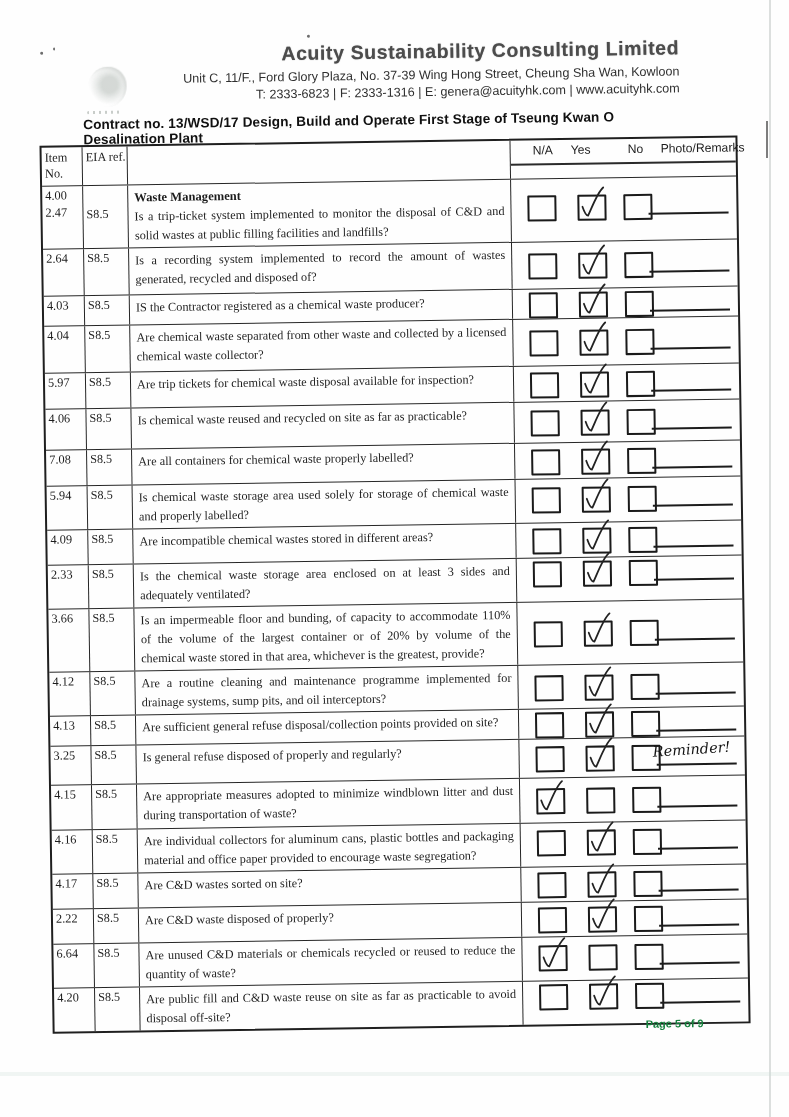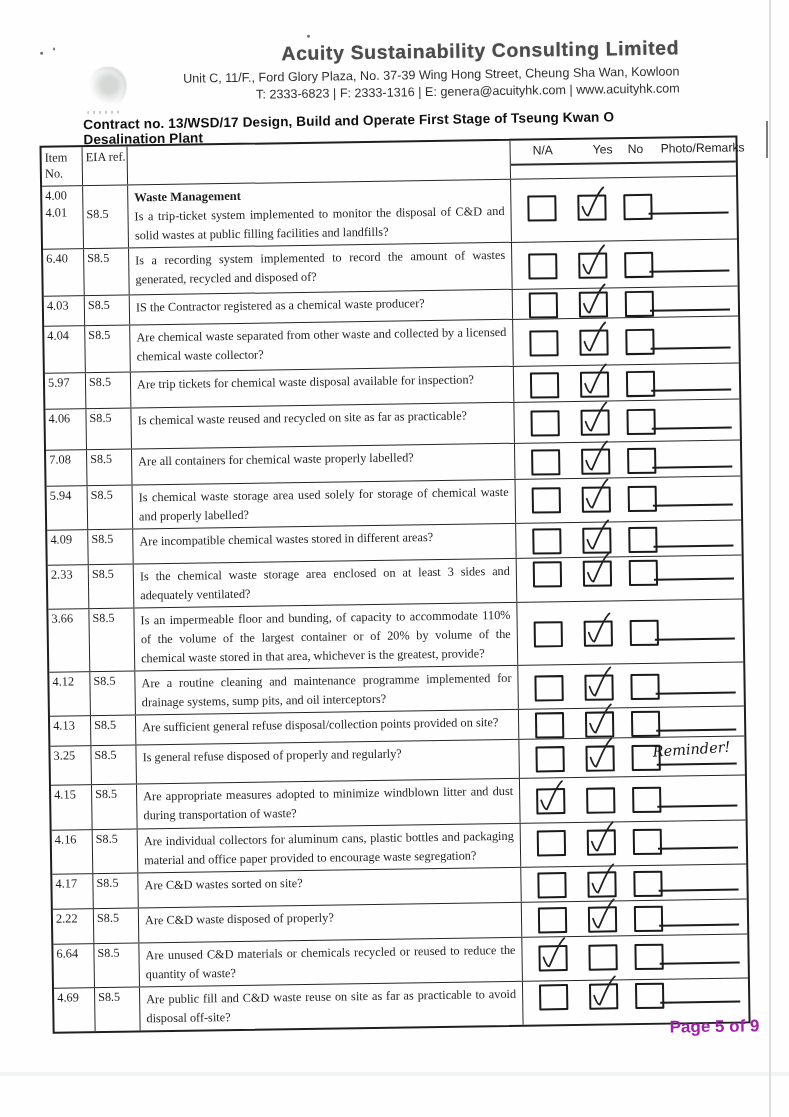--- a/index.html
+++ b/index.html
@@ -38,31 +38,31 @@
   .c-q{width:370px;flex:0 0 370px;border-right:1.6px solid #262626;padding:3px 6px 2px 6px;
        font-size:12.3px;line-height:19px;text-align:justify;}
   .c-q .sec{font-weight:bold;font-size:12.6px;text-align:left;}
   .c-checks{flex:1;position:relative;}
 
   .hdr-row{height:38px;}
   .hdr-item{font-size:12.4px;line-height:16px;padding-top:2px;font-family:"Liberation Serif",serif;}
   .checks-head{position:relative;font-family:"Liberation Sans",sans-serif;}
   .checks-head::after{content:"";position:absolute;left:0;right:0;top:23px;height:1.5px;background:#2a2a2a;}
   .checks-head span{position:absolute;top:3px;font-size:12.2px;color:#1c1c1c;}
-  .lbl-na{left:22px;} .lbl-yes{left:82px;} .lbl-no{left:117px;} .lbl-rem{left:150px;}
+  .lbl-na{left:22px;} .lbl-yes{left:60px;} .lbl-no{left:117px;} .lbl-rem{left:150px;}
   .cb{position:absolute;width:25px;height:22px;border:2px solid #1a1a1a;border-radius:1px;}
   .cb.na{left:16px;} .cb.yes{left:66px;} .cb.no{left:112px;}
   .cb svg{position:absolute;left:-2px;top:-13px;overflow:visible;pointer-events:none;}
   .remline{position:absolute;right:8px;width:80px;height:1.6px;background:#1c1c1c;}
   .handw{position:absolute;right:10px;width:86px;text-align:center;
          font-family:"DejaVu Serif",serif;font-style:italic;font-size:14.5px;color:#141414;
          transform:rotate(-3deg);white-space:nowrap;}
 
   
-  .pageno{position:absolute;left:661px;top:1021px;font-size:17px;font-weight:bold;color:#a21caf;}
+  .pageno{position:absolute;left:637px;top:1021px;font-size:11px;font-weight:bold;color:#15803d;}
   .edge-r{position:absolute;left:769px;top:0;width:2px;height:1117px;background:#d8dcda;opacity:.9;}
   .edge-band{position:absolute;left:0;top:1072px;width:789px;height:4px;background:rgba(205,224,214,.28);}
   .penmark{position:absolute;left:766px;top:121px;width:2px;height:37px;background:#5c5c5c;opacity:.8;}
 </style>
 </head>
 <body>
 
 <div class="sheet">
   <div class="tilt">
 
@@ -97,21 +97,21 @@
           <span class="lbl-na">N/A</span>
           <span class="lbl-yes">Yes</span>
           <span class="lbl-no">No</span>
           <span class="lbl-rem">Photo/Remarks</span>
         </div>
       </div>
       <div id="rows">
           <div class="row" style="min-height: 56px;">
             <div class="c-item">
               <div>4.00</div>
-              <div style="margin-top: 2px;">4.01</div>
+              <div style="margin-top: 2px;">2.47</div>
             </div>
             <div class="c-eia">
               <div style="margin-top: 19px;">S8.5</div>
             </div>
             <div class="c-q">
               <div class="sec">Waste Management</div>
               <div>Is a trip-ticket system implemented to monitor the disposal of C&amp;D and solid wastes at public filling facilities and landfills?</div>
             </div>
             <div class="c-checks">
               <div class="cb na" style="top: 16px;"></div>
@@ -119,21 +119,21 @@
                 <svg width="30" height="36" viewBox="0 0 30 36">
                   <path d="M5 23 C7 29 9 32 10.5 32 C14 25 20 9 26 4" fill="none" stroke="#222" stroke-width="1.8" stroke-linecap="round"></path>
                 </svg>
               </div>
               <div class="cb no" style="top: 16px;"></div>
               <div class="remline" style="top: 35px;"></div>
             </div>
           </div>
           <div class="row" style="min-height: 46px;">
             <div class="c-item">
-              <div>6.40</div>
+              <div>2.64</div>
             </div>
             <div class="c-eia">
               <div>S8.5</div>
             </div>
             <div class="c-q">
               <div>Is a recording system implemented to record the amount of wastes generated, recycled and disposed of?</div>
             </div>
             <div class="c-checks">
               <div class="cb na" style="top: 11px;"></div>
               <div class="cb yes" style="top: 11px;">
@@ -498,21 +498,21 @@
                   <path d="M5 23 C7 29 9 32 10.5 32 C14 25 20 9 26 4" fill="none" stroke="#222" stroke-width="1.8" stroke-linecap="round"></path>
                 </svg>
               </div>
               <div class="cb yes" style="top: 8px;"></div>
               <div class="cb no" style="top: 8px;"></div>
               <div class="remline" style="top: 27px;"></div>
             </div>
           </div>
           <div class="row" style="min-height: 29px;">
             <div class="c-item">
-              <div>4.69</div>
+              <div>4.20</div>
             </div>
             <div class="c-eia">
               <div>S8.5</div>
             </div>
             <div class="c-q">
               <div>Are public fill and C&amp;D waste reuse on site as far as practicable to avoid disposal off-site?</div>
             </div>
             <div class="c-checks">
               <div class="cb na" style="top: 3px;"></div>
               <div class="cb yes" style="top: 3px;">

